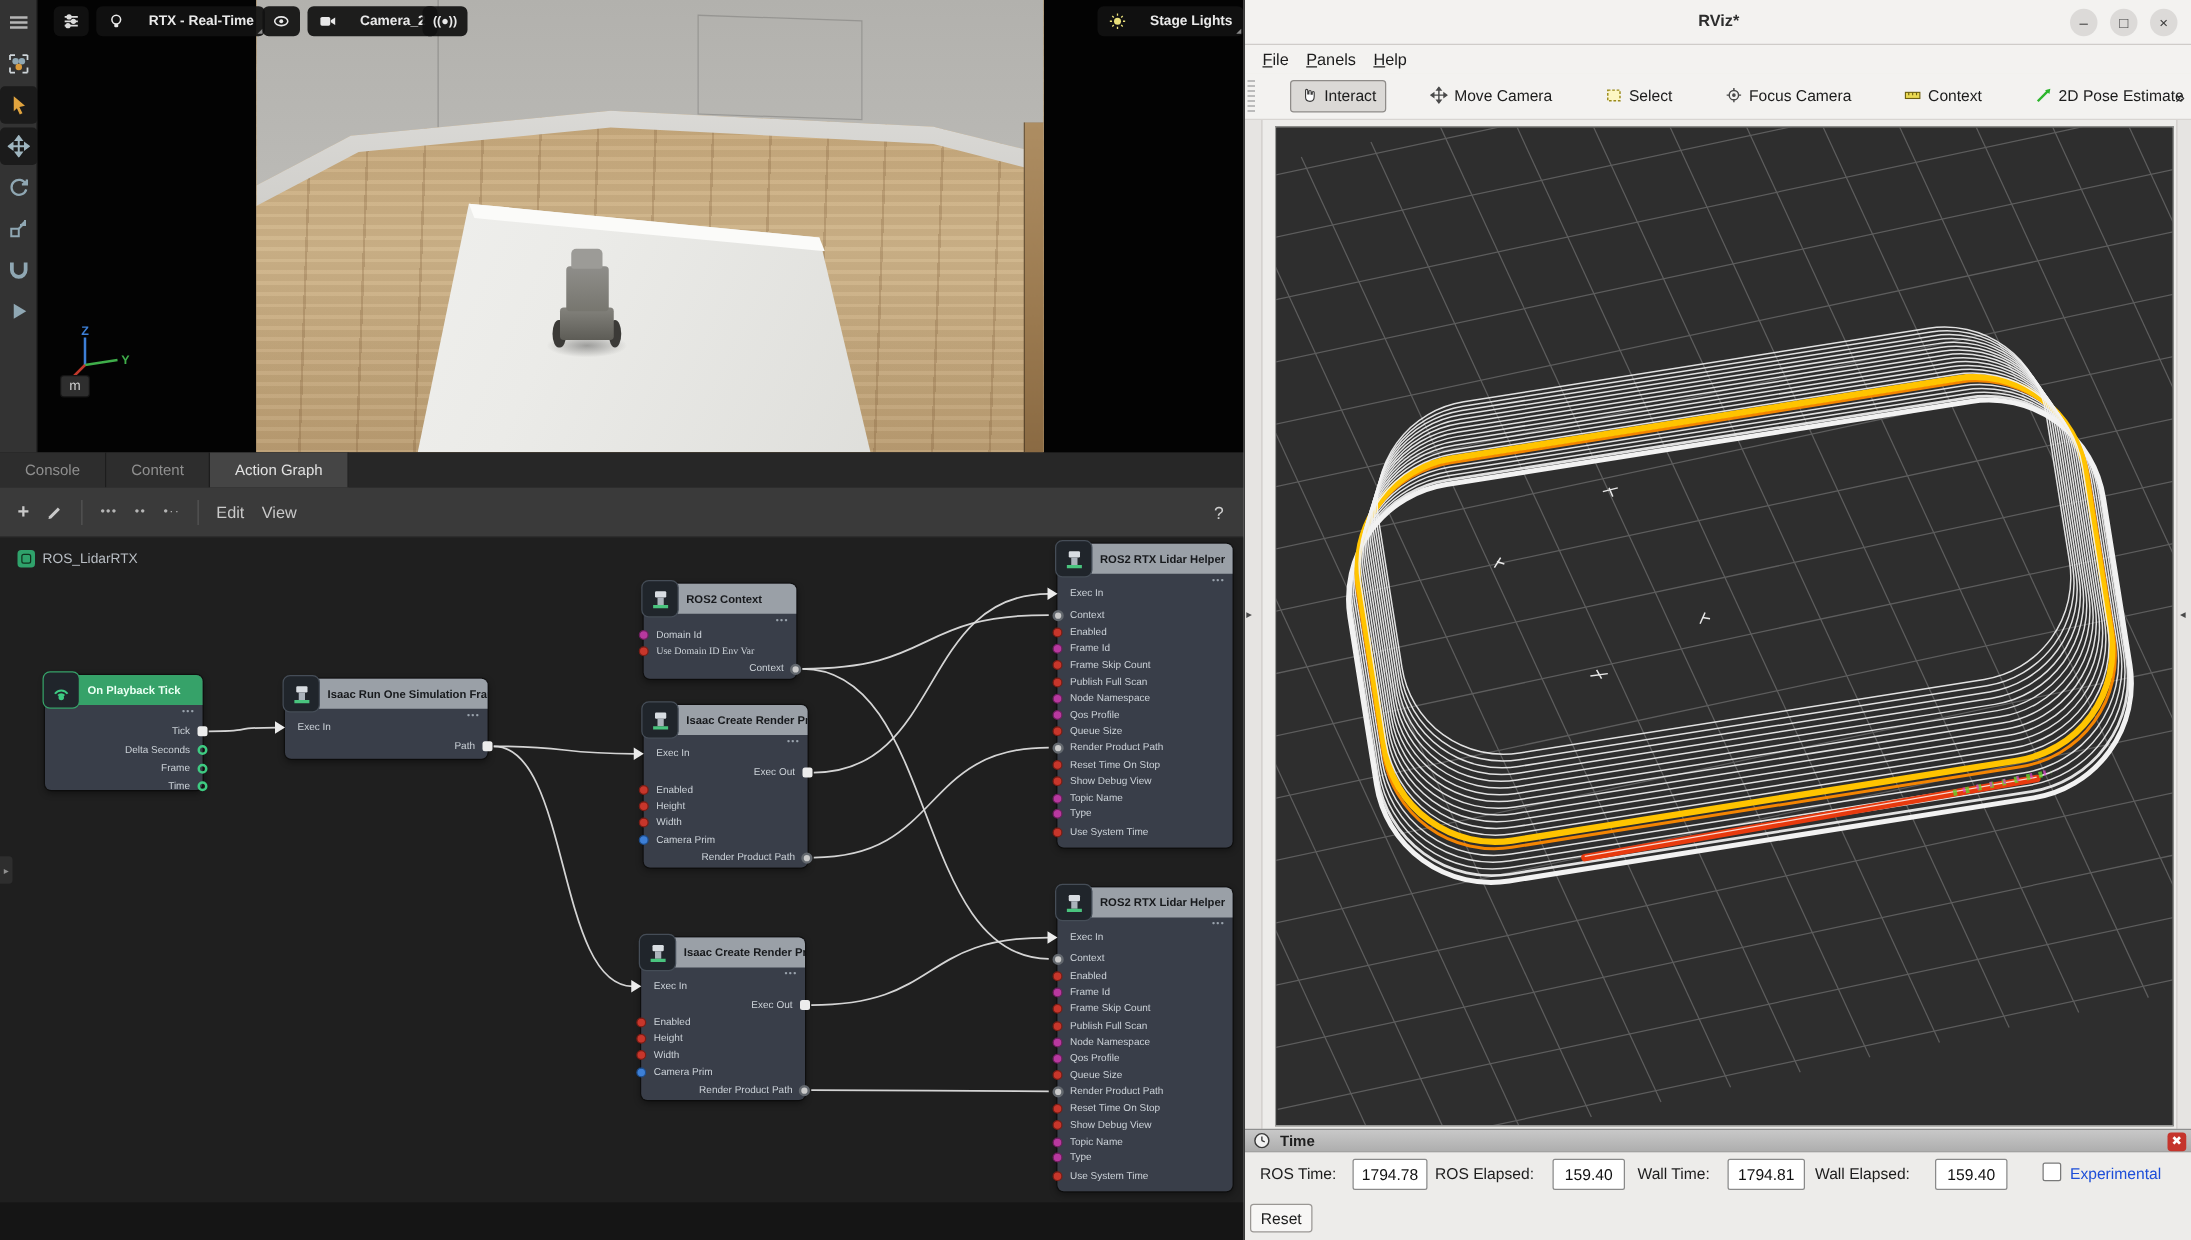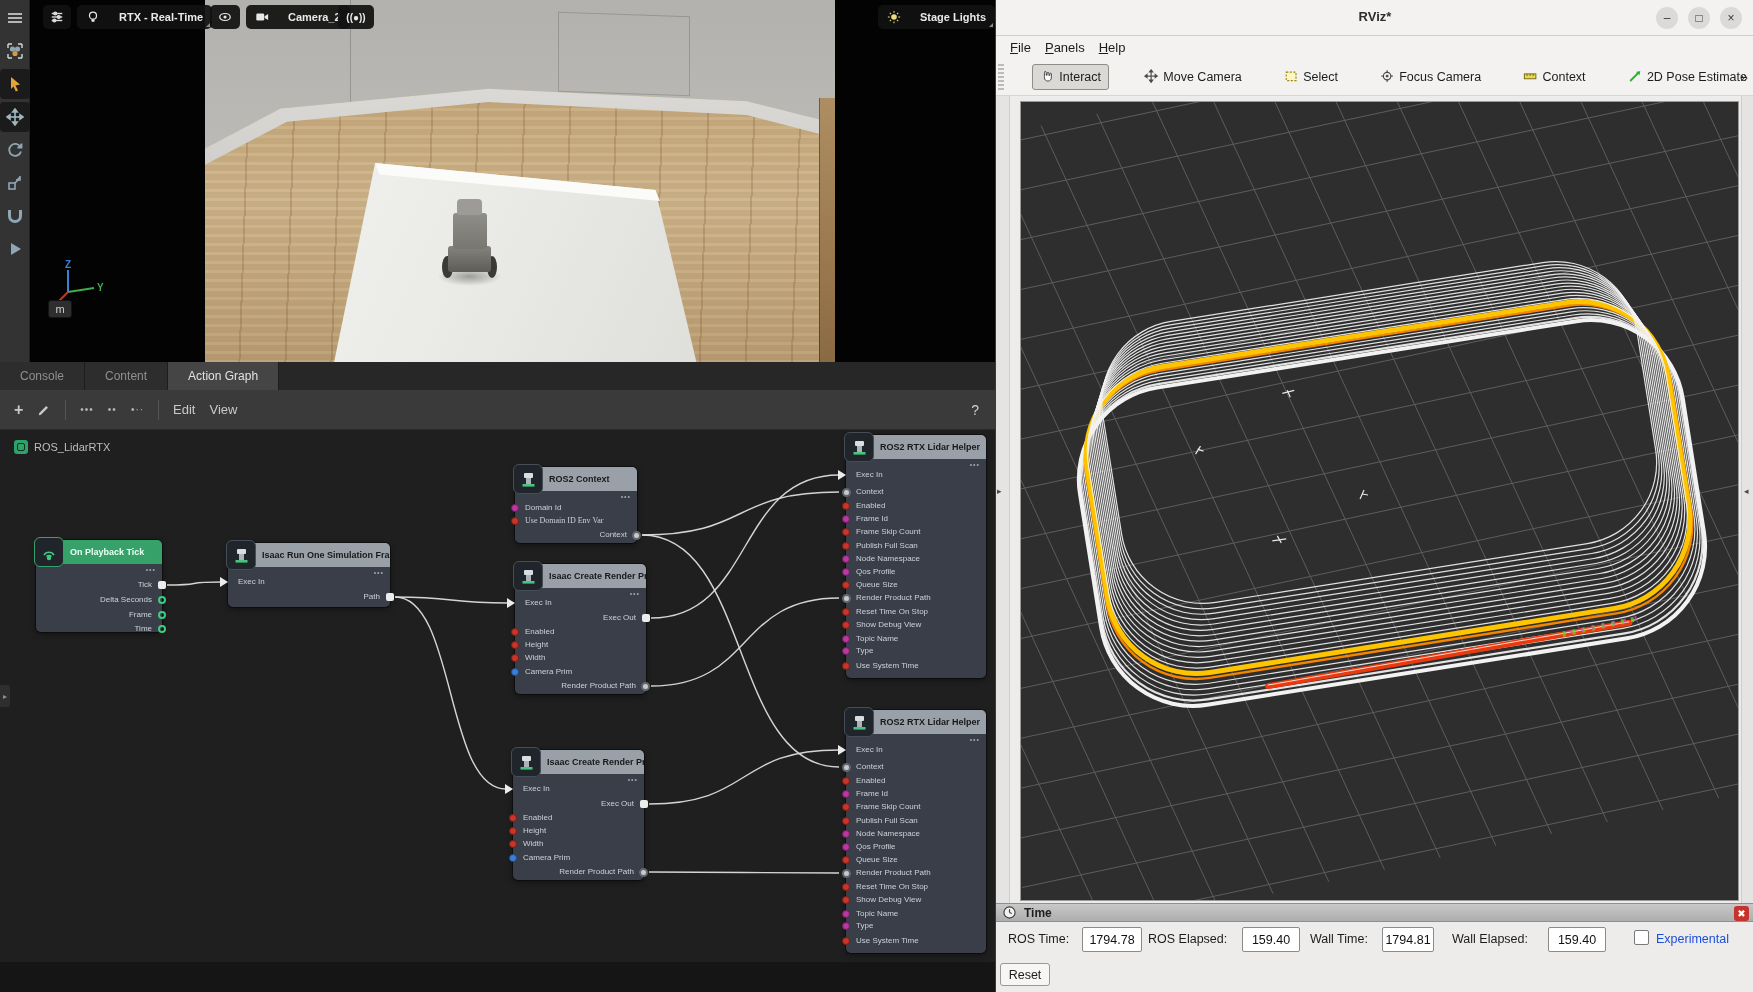--- a/index.html
+++ b/index.html
@@ -718,21 +718,21 @@
     </div>
 
     <div id="time-fields">
       <div id="experimental-box"></div>
       <div id="experimental-label">Experimental</div>
     <div class="tf-label" style="left: 12px;">ROS Time:</div>
         <div class="tf-box" style="left: 86px; width: 60px;">1794.78</div>
         <div class="tf-label" style="left: 152px;">ROS Elapsed:</div>
         <div class="tf-box" style="left: 246px; width: 58px;">159.40</div>
         <div class="tf-label" style="left: 314px;">Wall Time:</div>
-        <div class="tf-box" style="left: 386px; width: 52px;">1794.81</div>
+        <div class="tf-box" style="left: 386px; width: 62px;">1794.81</div>
         <div class="tf-label" style="left: 456px;">Wall Elapsed:</div>
         <div class="tf-box" style="left: 552px; width: 58px;">159.40</div>
       </div>
 
     <div id="time-footer">
       <div id="reset-btn">Reset</div>
       <div id="fps">31 fps</div>
     </div>
   </div>
 </div>

